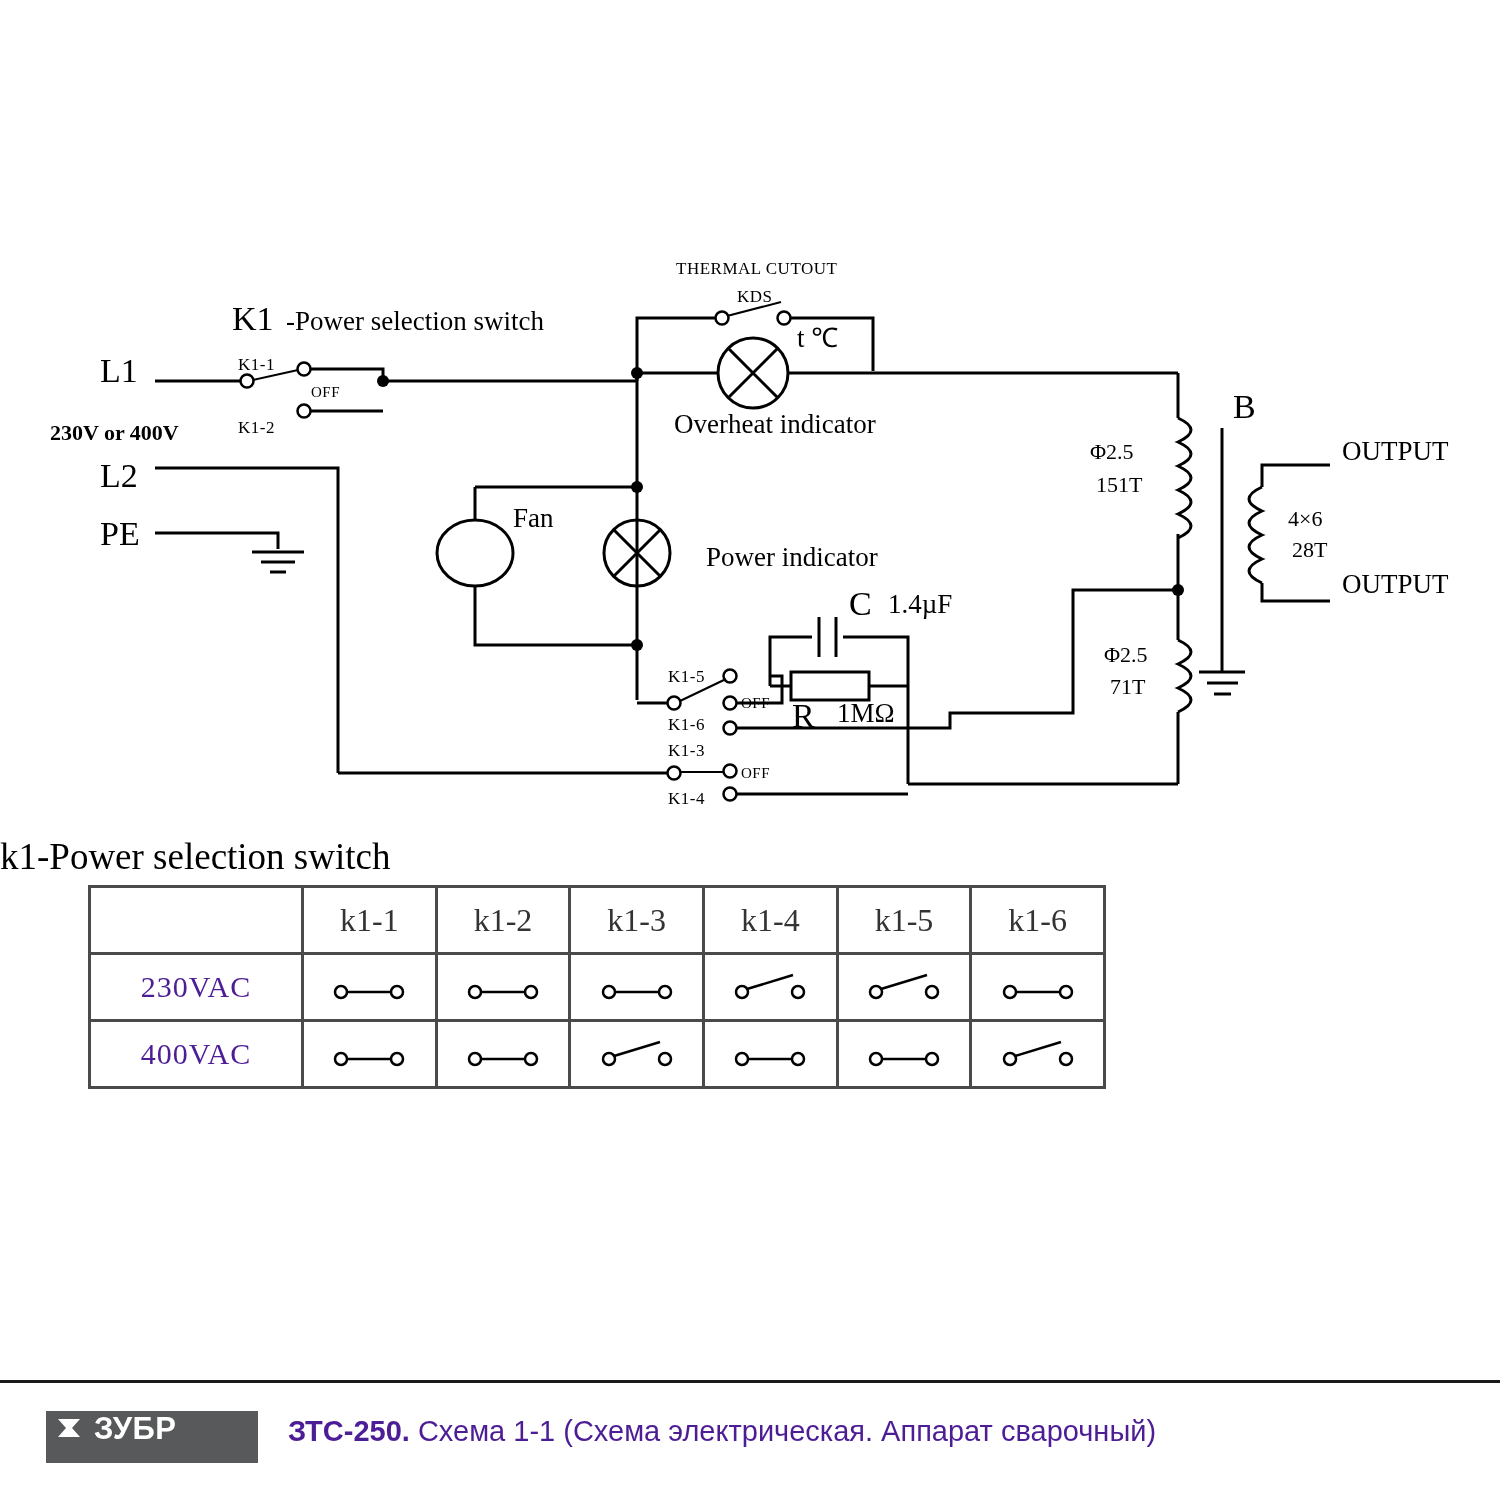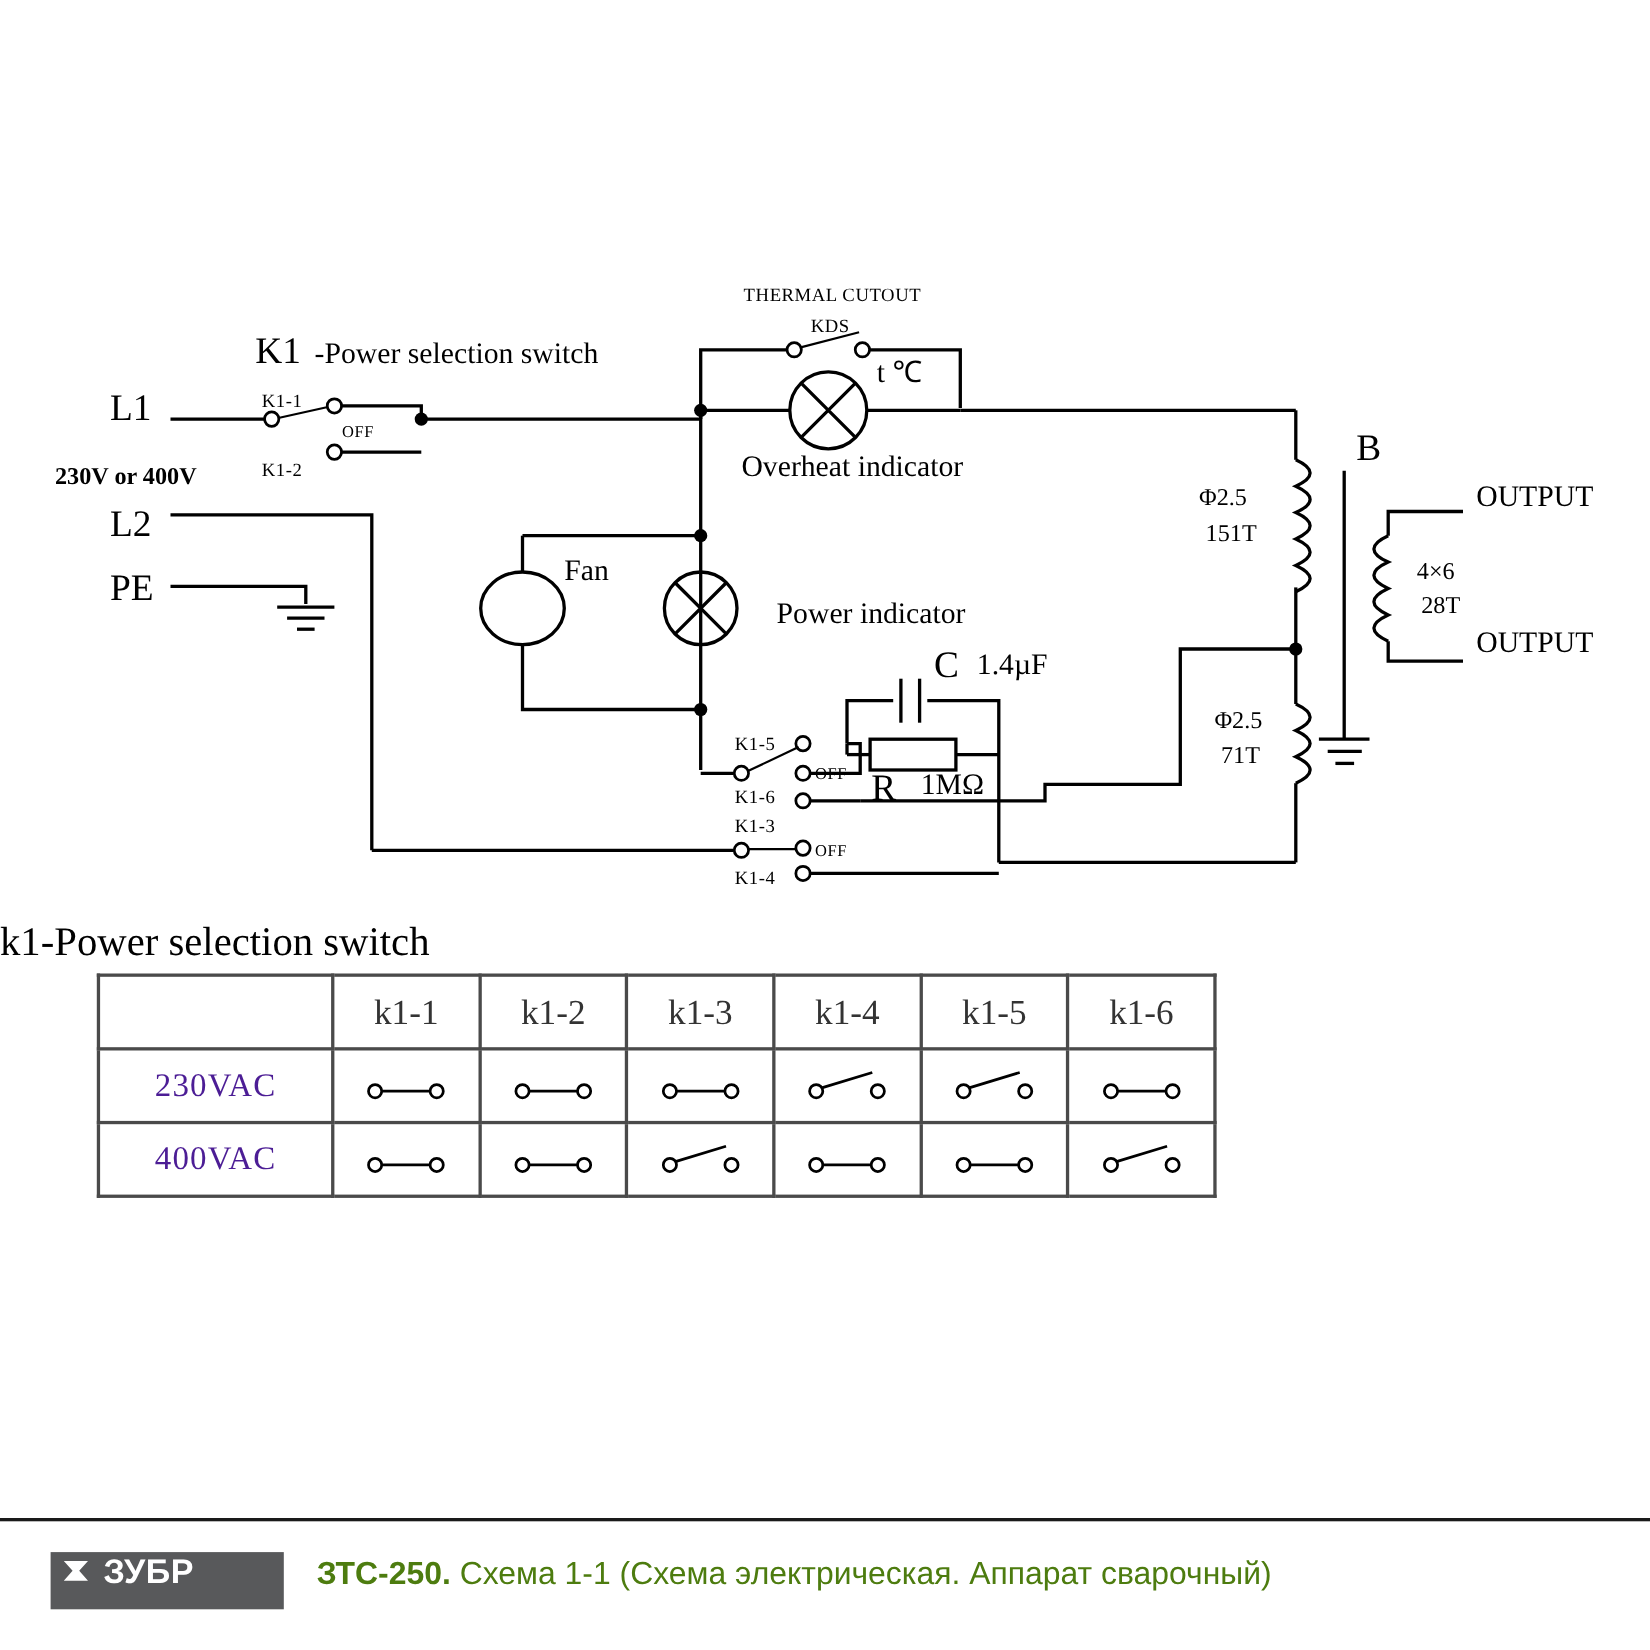--- a/index.html
+++ b/index.html
@@ -98,21 +98,21 @@
     font-size: 31px;
     letter-spacing: 0.5px;
     margin-left: 6px;
   }
   #caption-text {
     position: absolute;
     left: 288px;
     top: 32px;
     font-family: "Liberation Sans", sans-serif;
     font-size: 29px;
-    color: #4d7c0f;
+    color: #4c1d95;
     white-space: nowrap;
   }
   #caption-text .model { font-weight: bold; }
 </style>
 </head>
 <body>
 
 <div id="schematic-wrap">
   <svg class="schem" viewBox="0 0 1500 1380" xmlns="http://www.w3.org/2000/svg">
 

